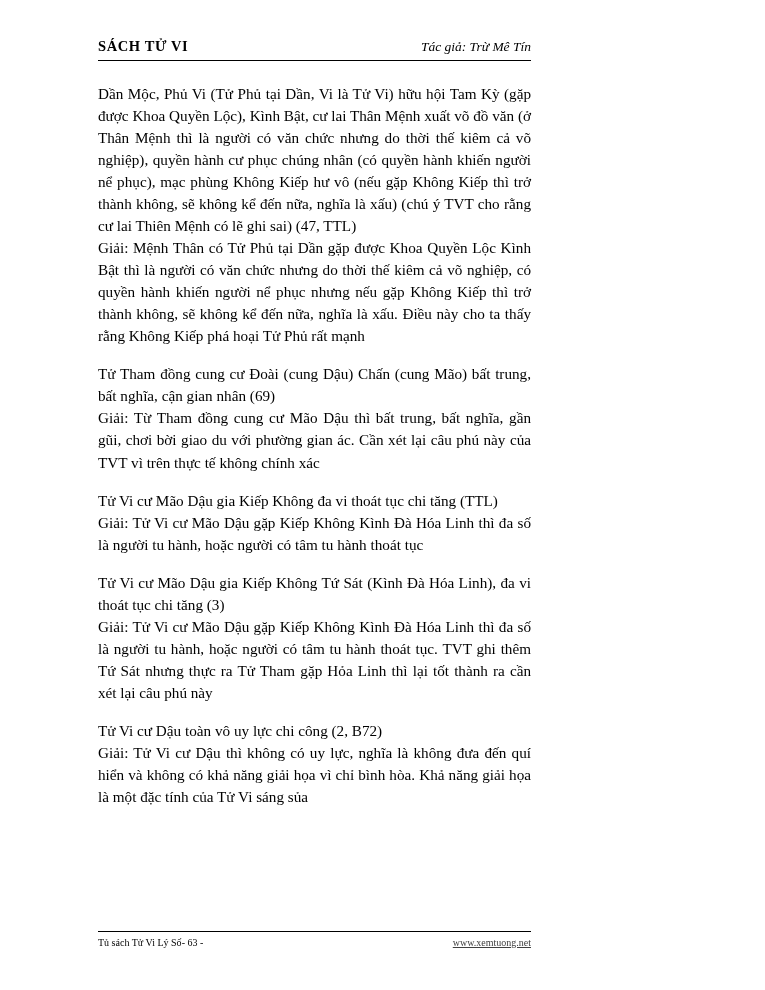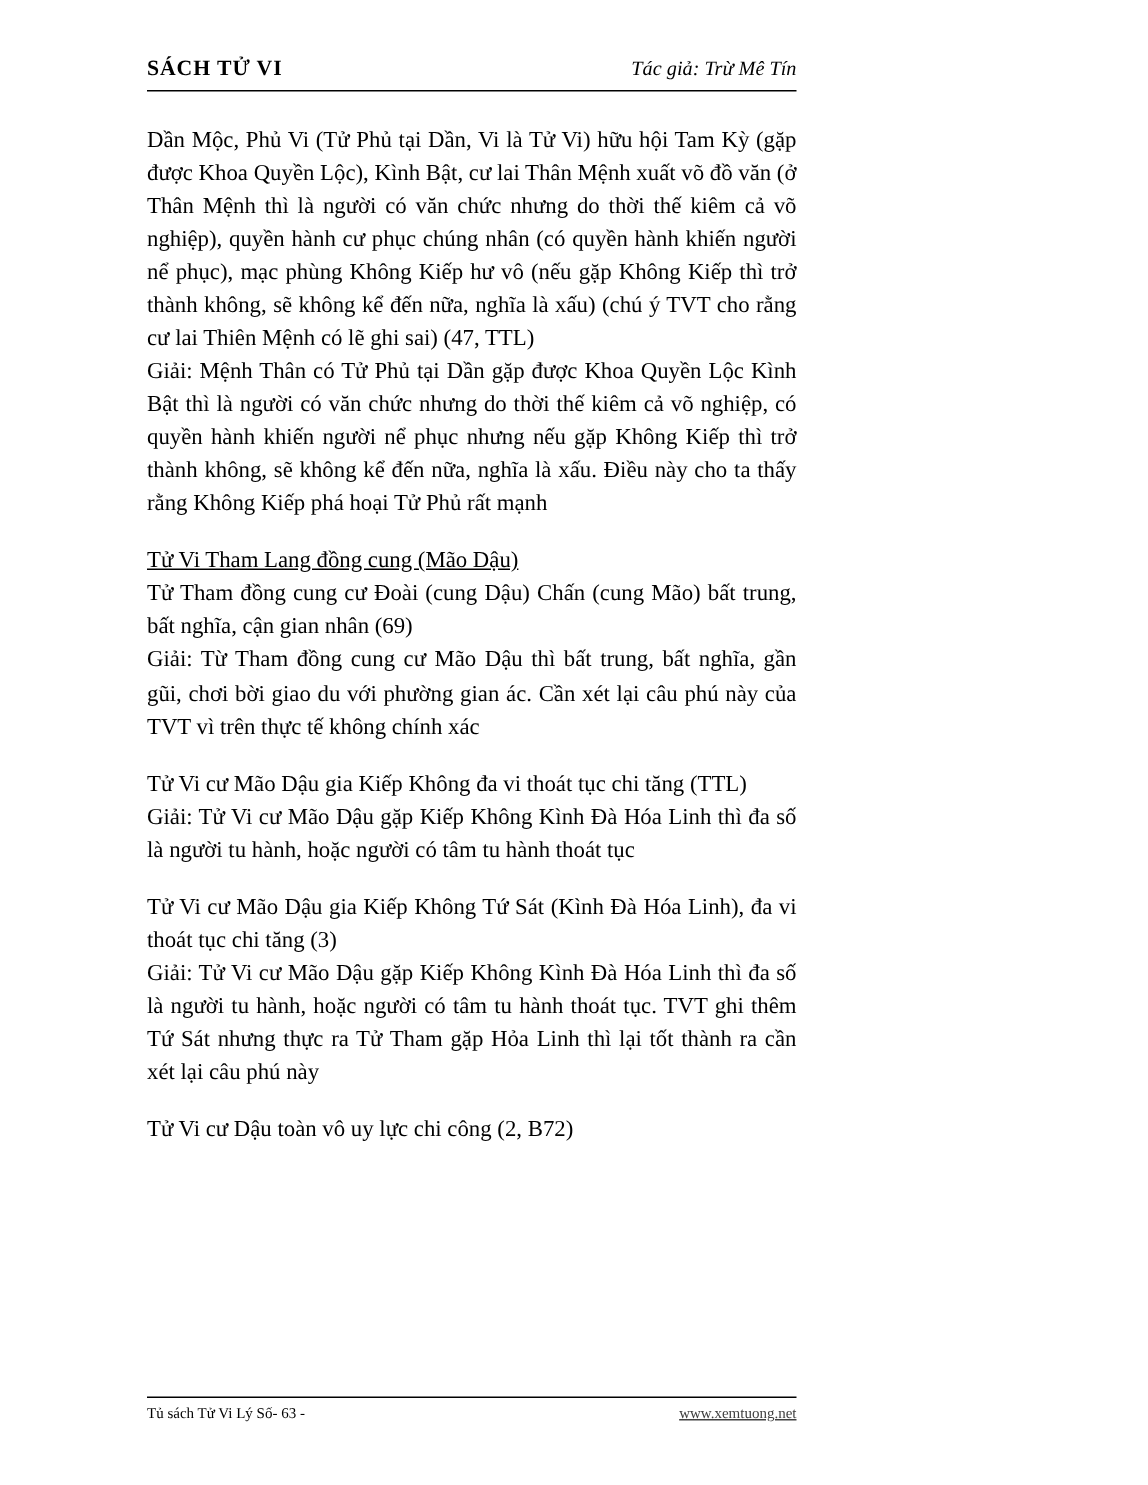--- a/index.html
+++ b/index.html
@@ -97,37 +97,37 @@
       <div class="header-left">SÁCH TỬ VI</div>
       <div class="header-right">Tác giả: Trừ Mê Tín</div>
     </div>
 
     <div class="body-area">
       <p class="para">Dần Mộc, Phủ Vi (Tử Phủ tại Dần, Vi là Tử Vi) hữu hội Tam Kỳ (gặp được Khoa Quyền Lộc), Kình Bật, cư lai Thân Mệnh xuất võ đồ văn (ở Thân Mệnh thì là người có văn chức nhưng do thời thế kiêm cả võ nghiệp), quyền hành cư phục chúng nhân (có quyền hành khiến người nể phục), mạc phùng Không Kiếp hư vô (nếu gặp Không Kiếp thì trở thành không, sẽ không kể đến nữa, nghĩa là xấu) (chú ý TVT cho rằng cư lai Thiên Mệnh có lẽ ghi sai) (47, TTL)</p>
       <p class="para">Giải: Mệnh Thân có Tử Phủ tại Dần gặp được Khoa Quyền Lộc Kình Bật thì là người có văn chức nhưng do thời thế kiêm cả võ nghiệp, có quyền hành khiến người nể phục nhưng nếu gặp Không Kiếp thì trở thành không, sẽ không kể đến nữa, nghĩa là xấu. Điều này cho ta thấy rằng Không Kiếp phá hoại Tử Phủ rất mạnh</p>
 
       <div class="gap"></div>
 
-      <p class="para section-title">Tử Vi Tham Lang đồng cung (Mão Dậu)</p>
       <p class="para">Tử Tham đồng cung cư Đoài (cung Dậu) Chấn (cung Mão) bất trung, bất nghĩa, cận gian nhân  (69)</p>
       <p class="para">Giải: Từ Tham đồng cung cư  Mão Dậu thì bất trung, bất nghĩa, gần gũi, chơi bời giao du với phường gian ác. Cần xét lại câu phú này của TVT  vì trên thực tế không chính xác</p>
 
       <div class="gap"></div>
 
       <p class="para">Tử Vi cư Mão Dậu gia  Kiếp Không  đa vi thoát tục chi tăng  (TTL)</p>
       <p class="para">Giải: Tử Vi cư Mão Dậu gặp Kiếp Không Kình Đà Hóa Linh thì đa số là người tu hành, hoặc người có tâm tu hành thoát tục</p>
 
       <div class="gap"></div>
 
       <p class="para">Tử Vi cư Mão Dậu gia  Kiếp Không Tứ Sát (Kình Đà Hóa Linh), đa vi thoát tục chi tăng  (3)</p>
       <p class="para">Giải: Tử Vi cư Mão Dậu gặp Kiếp Không Kình Đà Hóa Linh thì đa số là người tu hành, hoặc người có tâm tu hành thoát tục. TVT ghi thêm Tứ Sát nhưng thực  ra Tử Tham gặp Hỏa Linh thì lại tốt thành ra cần xét lại câu phú này</p>
 
       <div class="gap"></div>
 
       <p class="para">Tử Vi cư Dậu toàn vô uy lực chi công (2, B72)</p>
+      <p class="para">Giải: Tử Vi cư Dậu  thì không có uy lực, nghĩa là không đưa đến quí hiển và không có khả năng giải họa vì chỉ bình hòa. Khả năng giải họa là một đặc tính của Tử Vi sáng sủa</p>
     </div>
 
   </div>
 
   <div class="page-footer">
     <div class="footer-left">Tủ sách Tử Vi Lý Số</div>
     <div class="footer-center">- 63 -</div>
     <div class="footer-right footer-link">www.xemtuong.net</div>
   </div>
 

